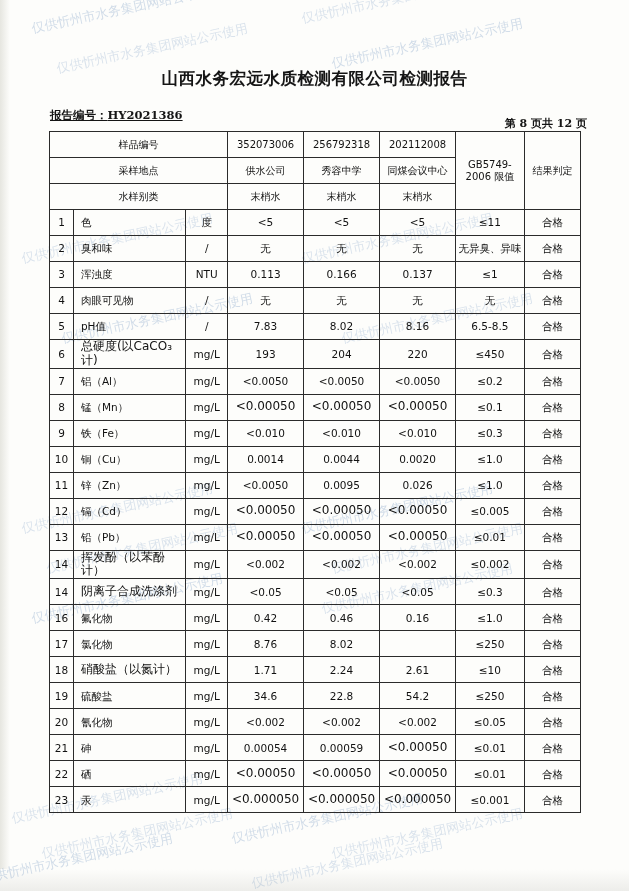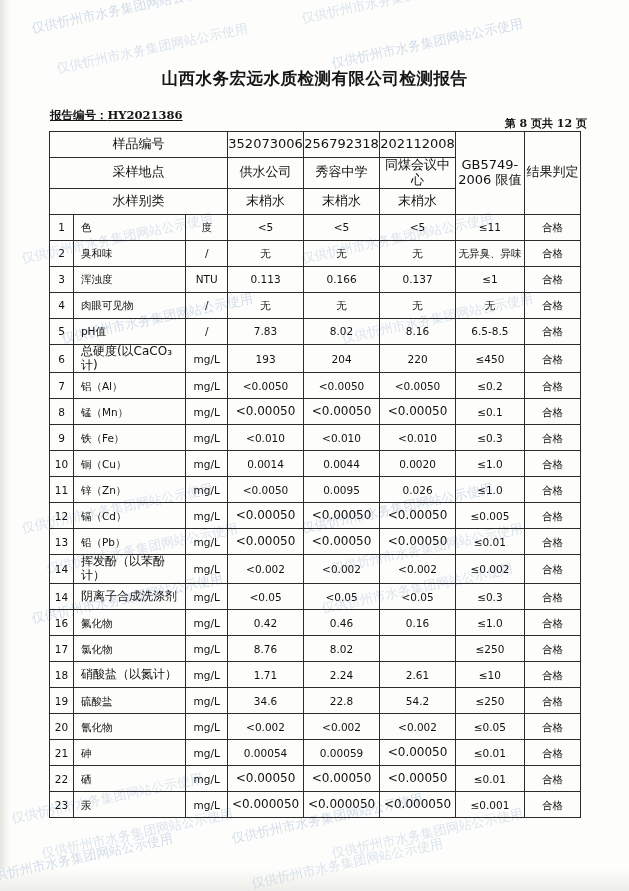--- a/index.html
+++ b/index.html
@@ -91,21 +91,21 @@
   .c-val  { width: 73px; }
   .c-limit{ width: 66px; }
   .c-judge{ width: 54px; }
 
   .hdr-label {
     text-align: center !important;
     padding-left: 0 !important;
     font-size: 11px;
   }
   .head-row td {
-    font-size: 13px;
+    font-size: 10px;
     height: 24px;
   }
   .two-line { line-height: 1.15; font-size: 10.5px; }
   .small-num { font-size: 12px; }
 
   
   .wm {
     position: absolute;
     color: rgba(60, 110, 170, 0.30);
     font-size: 13px;

